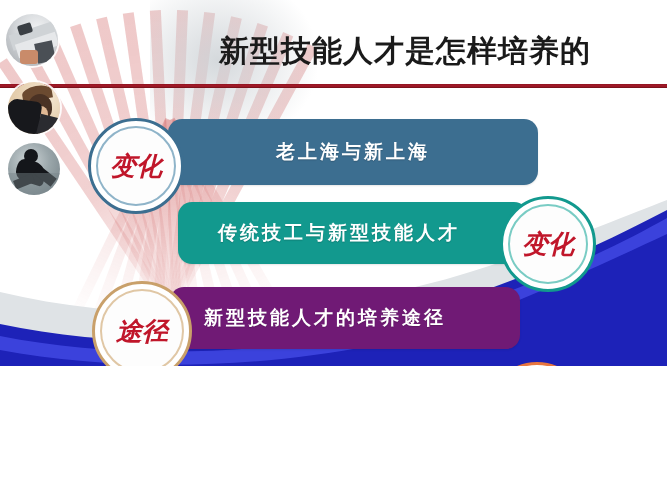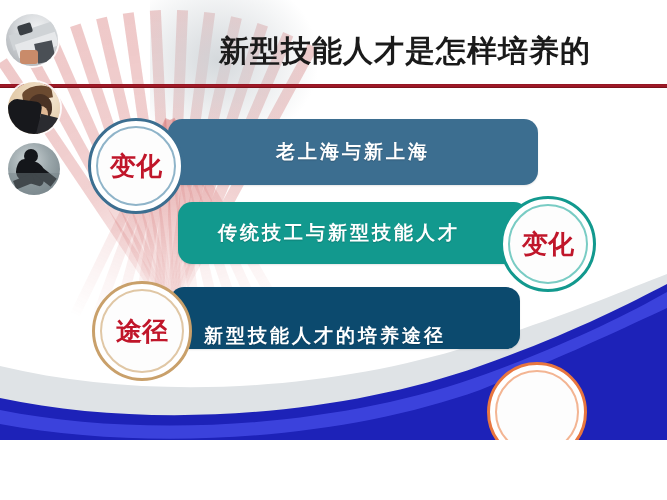--- a/index.html
+++ b/index.html
@@ -3,21 +3,21 @@
 <meta charset="utf-8">
 <style>
   html,body{margin:0;padding:0;}
   body{
     width:667px;height:500px;
     font-family:"Liberation Sans","DejaVu Sans",sans-serif;
     overflow:hidden;
   }
   #slide{
     position:relative;
-    width:667px;height:440px;
+    width:667px;height:366px;
     background:#ffffff;
     overflow:hidden;
   }
 
   
   .fan{
     position:absolute;
     left:-60px; top:-170px;
     width:460px; height:480px;
     transform-origin:50% 100%;
@@ -134,21 +134,21 @@
     background:#ffffff;
   }
   .seal .ring-inner{
     position:absolute;inset:8px;border-radius:50%;
     border:2px solid var(--rc2);
     background:#fdfdfd;
   }
   .seal .glyph{
     position:relative;z-index:3;
     font-family:"DejaVu Serif","Liberation Serif",serif;
-    font-weight:700;
+    font-weight:700;font-style:italic;
     color:#c0162a;
     font-size:26px;letter-spacing:0px;
     white-space:nowrap;
     text-shadow:0 1px 0 rgba(255,255,255,.5);
   }
 
   #seal1{left:88px;top:118px;width:96px;height:96px;--rc:#3c6e90;--rc2:#8fb4c9;}
   #seal2{left:500px;top:196px;width:96px;height:96px;--rc:#12998e;--rc2:#79ccc4;}
   #seal3{left:92px;top:281px;width:100px;height:100px;--rc:#c9a06a;--rc2:#e0c7a5;}
   #seal4{left:487px;top:362px;width:100px;height:100px;--rc:#e8763f;--rc2:#f3b593;}
@@ -219,21 +219,21 @@
     <path d="M0,128 C150,160 340,146 480,96 C565,66 625,36 667,14 L667,170 L0,170 Z" fill="#1d22b8"></path>
     <path d="M0,140 C150,170 345,156 486,104 C568,74 628,44 667,22 L667,38 C620,60 560,88 480,120 C340,170 150,182 0,154 Z" fill="#3f46e0" opacity=".9"></path>
   </svg>
 
   <div class="bar" id="bar1" style="background: rgb(60, 110, 144);">
     <span class="txt">老上海与新上海</span>
   </div>
   <div class="bar" id="bar2" style="background: rgb(18, 153, 142);">
     <span class="txt">传统技工与新型技能人才</span>
   </div>
-  <div class="bar" id="bar3" style="background: #0c4a6e; align-items: flex-end;">
+  <div class="bar" id="bar3" style="background: #701a75;">
     <span class="txt">新型技能人才的培养途径</span>
   </div>
 
   <div class="seal" id="seal1" style="--rc: #3c6e90;">
     <span class="ring-outer"></span>
     <span class="ring-inner"></span>
     <span class="glyph">变化</span>
   </div>
   <div class="seal" id="seal2" style="--rc: #12998e;">
     <span class="ring-outer"></span>

